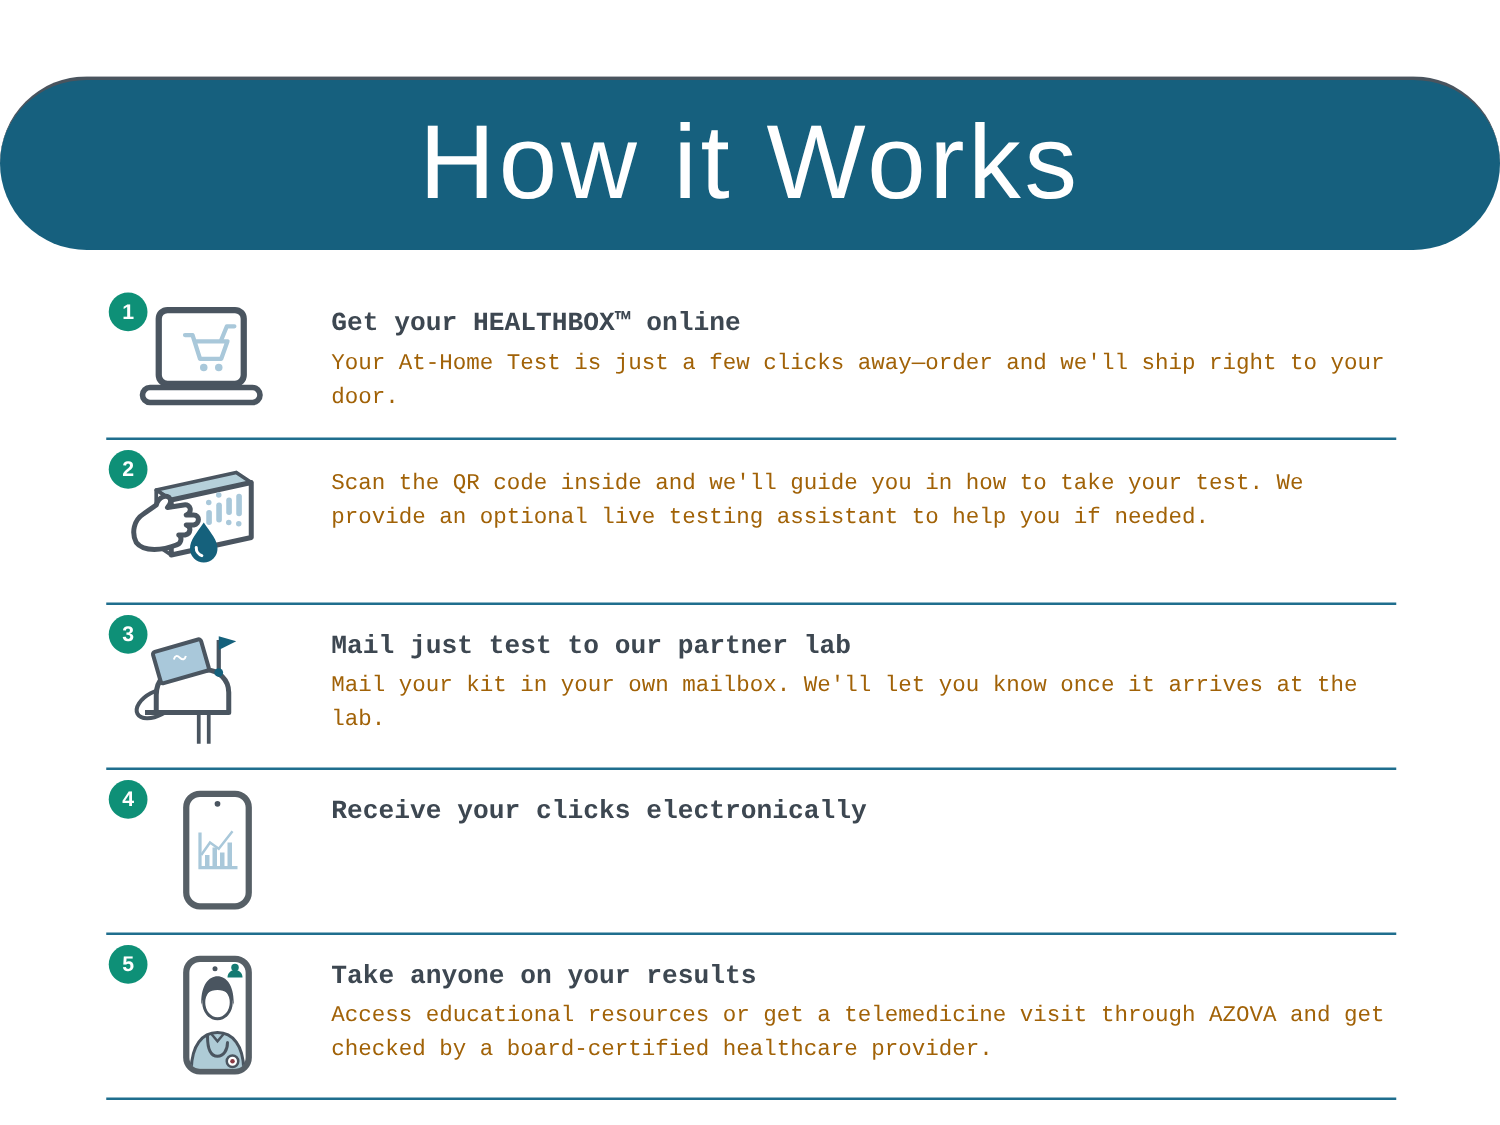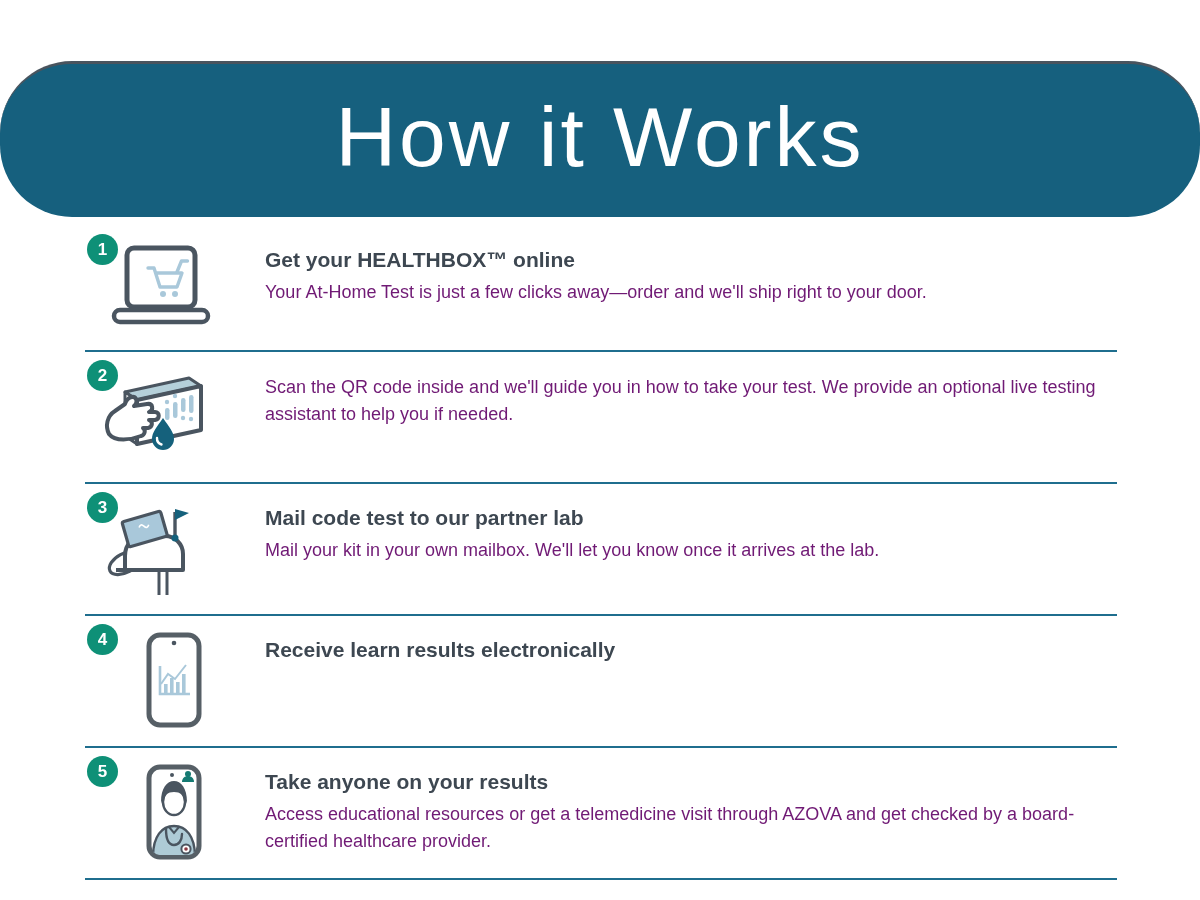--- a/index.html
+++ b/index.html
@@ -6,21 +6,21 @@
   html, body { width: 1200px; height: 900px; }
   body {
     position: relative;
     background: #ffffff;
     font-family: "Liberation Sans", sans-serif;
     overflow: hidden;
   }
   .banner {
     position: absolute;
     left: 0; top: 61px;
-    width: 1200px; height: 156px;
+    width: 1200px; height: 139px;
     background: #16607e;
     border-top: 3px solid #49545e;
     border-radius: 72px;
     display: flex; align-items: center; justify-content: center;
   }
   .banner-title {
     color: #ffffff;
     font-size: 84px;
     font-weight: 300;
     letter-spacing: 3px;
@@ -51,31 +51,31 @@
     color: #ffffff;
     font-size: 17px;
     font-weight: 700;
     display: flex; align-items: center; justify-content: center;
   }
   .icon-wrap { display: block; }
   .icon-laptop  { margin-left: 26px; margin-top: 4px; }
   .icon-box     { margin-left: 16px; margin-top: 2px; }
   .icon-mailbox { margin-left: 14px; margin-top: 2px; }
   .icon-phone   { margin-left: 60px; margin-top: 2px; }
-  .step-content { flex: 1; padding-top: 8px; }
+  .step-content { flex: 1; padding-top: 8px; font-family: Liberation Mono, monospace; }
   .step-title {
     font-size: 21px;
     font-weight: 700;
     color: #3d4751;
     margin-bottom: 7px;
   }
   .step-desc {
     font-size: 18px;
     line-height: 27px;
-    color: #701a75;
+    color: #a16207;
     max-width: 852px;
   }
 </style>
 </head>
 <body>
 
 <div class="banner">
   <div class="banner-title">How it Works</div>
 </div>
 
@@ -140,21 +140,21 @@
           <path d="M41 26 q2.5 -4 5 0 q2.5 4 5 0" stroke="#fff" stroke-width="1.6" fill="none"></path>
         </g>
         <line x1="76" y1="36" x2="76" y2="12" stroke="#4a5560" stroke-width="3.4"></line>
         <polygon points="76,9 90,13 76,20" fill="#15617c"></polygon>
         <circle cx="76" cy="38" r="3.5" fill="#15617c"></circle>
         <line x1="60" y1="70" x2="60" y2="95" stroke="#4a5560" stroke-width="3"></line>
         <line x1="68" y1="70" x2="68" y2="95" stroke="#4a5560" stroke-width="3"></line>
       </svg>
     </div>
     <div class="step-content">
-      <div class="step-title">Mail code test to our partner lab</div>
+      <div class="step-title">Mail just test to our partner lab</div>
       <div class="step-desc">Mail your kit in your own mailbox. We'll let you know once it arrives at the lab.</div>
     </div>
   </div>
 
   <div class="step">
     <div class="step-visual">
       <div class="badge">4</div>
       <svg class="icon-wrap icon-phone" width="58" height="96" viewBox="0 0 58 96">
         <rect x="4" y="3" width="50" height="90" rx="11" fill="#fff" stroke="#565f66" stroke-width="5"></rect>
         <circle cx="29" cy="11" r="2.3" fill="#4a5560"></circle>
@@ -162,21 +162,21 @@
         <g fill="#a9c8da">
           <rect x="19" y="52" width="3.6" height="10"></rect>
           <rect x="25" y="46" width="3.6" height="16"></rect>
           <rect x="31" y="50" width="3.6" height="12"></rect>
           <rect x="37" y="42" width="3.6" height="20"></rect>
         </g>
         <polyline points="16,52 23,42 30,47 41,33" fill="none" stroke="#a9c8da" stroke-width="2"></polyline>
       </svg>
     </div>
     <div class="step-content">
-      <div class="step-title">Receive learn results electronically</div>
+      <div class="step-title">Receive your clicks electronically</div>
     </div>
   </div>
 
   <div class="step">
     <div class="step-visual">
       <div class="badge">5</div>
       <svg class="icon-wrap icon-phone" width="58" height="96" viewBox="0 0 58 96">
         <defs>
           <clipPath id="pclip">
               <rect x="6" y="5" width="46" height="86" rx="9"></rect>

